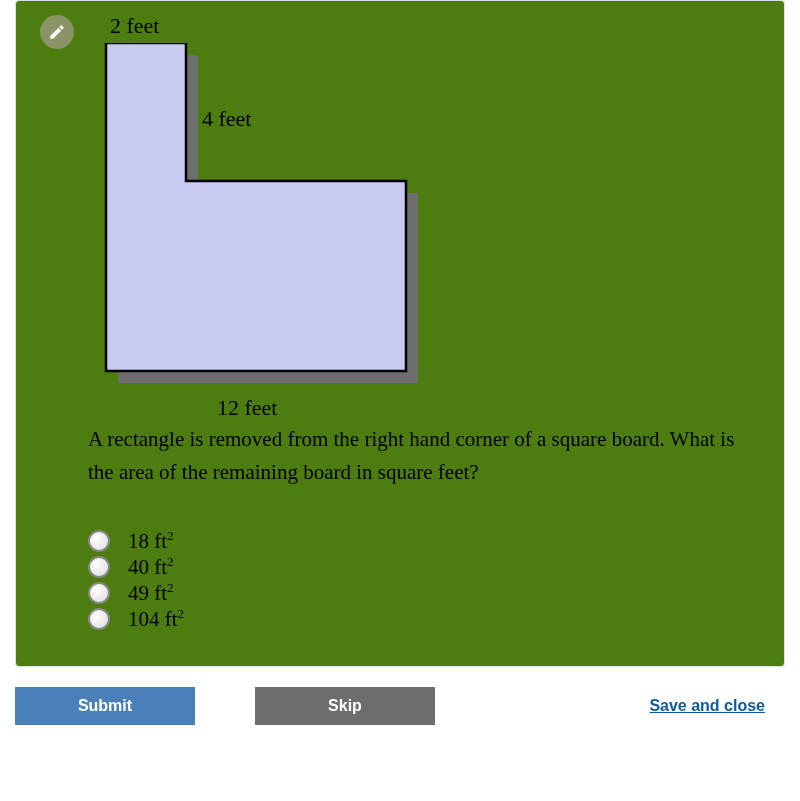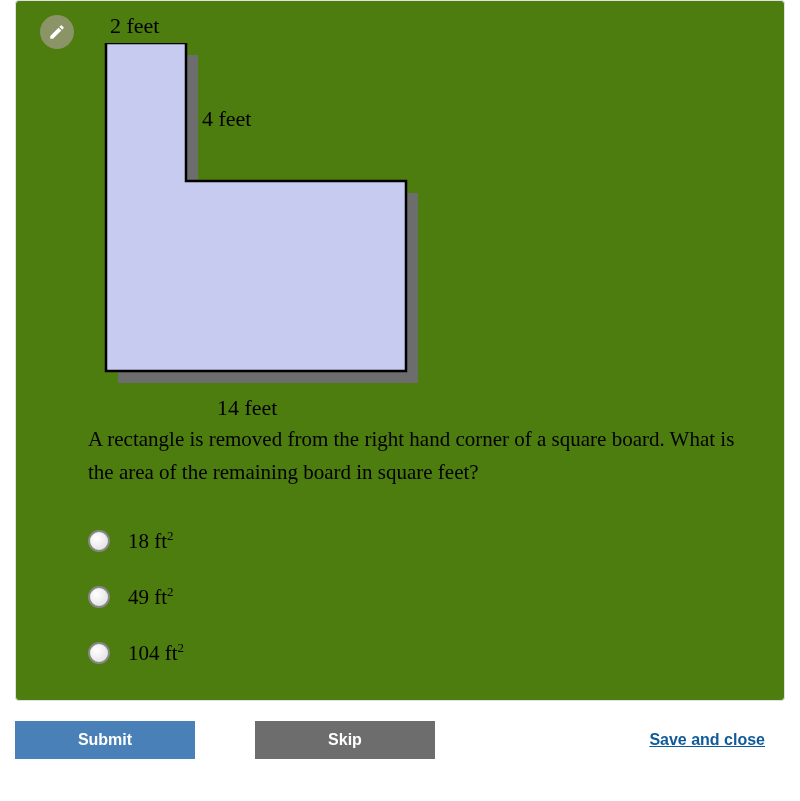--- a/index.html
+++ b/index.html
@@ -63,21 +63,20 @@
   }
   .question-text {
     font-size: 21px;
     line-height: 1.55;
     margin: 0 18px 40px 0;
     color: #000;
   }
   .options {
     display: flex;
     flex-direction: column;
-    gap: 30px;
     margin-left: 2px;
     margin-bottom: 10px;
   }
   .option {
     display: flex;
     align-items: center;
     gap: 18px;
     cursor: pointer;
   }
   .radio {
@@ -149,31 +148,37 @@
           <span class="dim-label lbl-top">2 feet</span>
           <span class="dim-label lbl-right">4 feet</span>
 
           <div class="shape-wrap">
             <svg width="340" height="350" viewBox="0 0 340 350">
               <path d="M 22 12 L 102 12 L 102 150 L 322 150 L 322 340 L 22 340 Z" fill="#6d6d6d"></path>
               <path d="M 10 0 L 90 0 L 90 138 L 310 138 L 310 328 L 10 328 Z" fill="#c6cbef" stroke="#000" stroke-width="2.5"></path>
             </svg>
           </div>
 
-          <span class="dim-label lbl-bottom">14 feet</span>
+          <span class="dim-label lbl-bottom">12 feet</span>
         </div>
       </div>
 
       <p class="question-text" style="margin-left:48px;">A rectangle is removed from the right hand corner of a square board. What is the area of the remaining board in square feet?</p>
 
       <div class="options" style="margin-left:48px;">
         <div class="option">
           <span class="radio"></span>
           <span class="option-label">
             <span>18</span> <span>ft</span><sup>2</sup>
+          </span>
+        </div>
+        <div class="option">
+          <span class="radio"></span>
+          <span class="option-label">
+            <span>40</span> <span>ft</span><sup>2</sup>
           </span>
         </div>
         <div class="option">
           <span class="radio"></span>
           <span class="option-label">
             <span>49</span> <span>ft</span><sup>2</sup>
           </span>
         </div>
         <div class="option">
           <span class="radio"></span>

